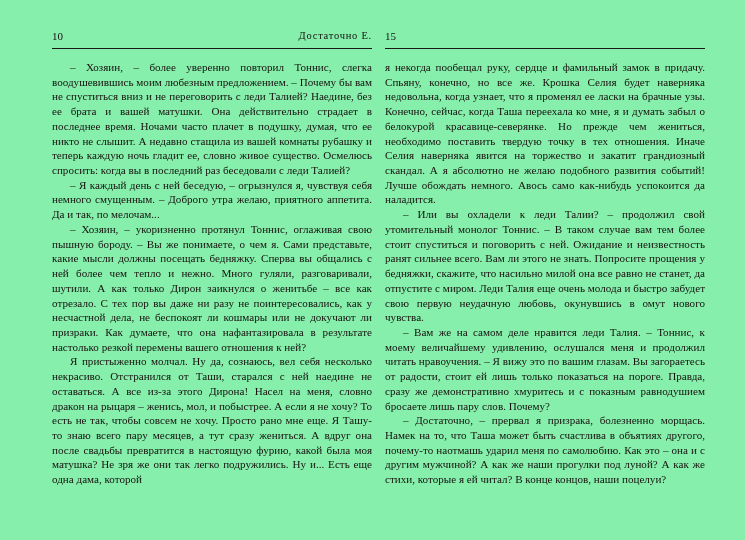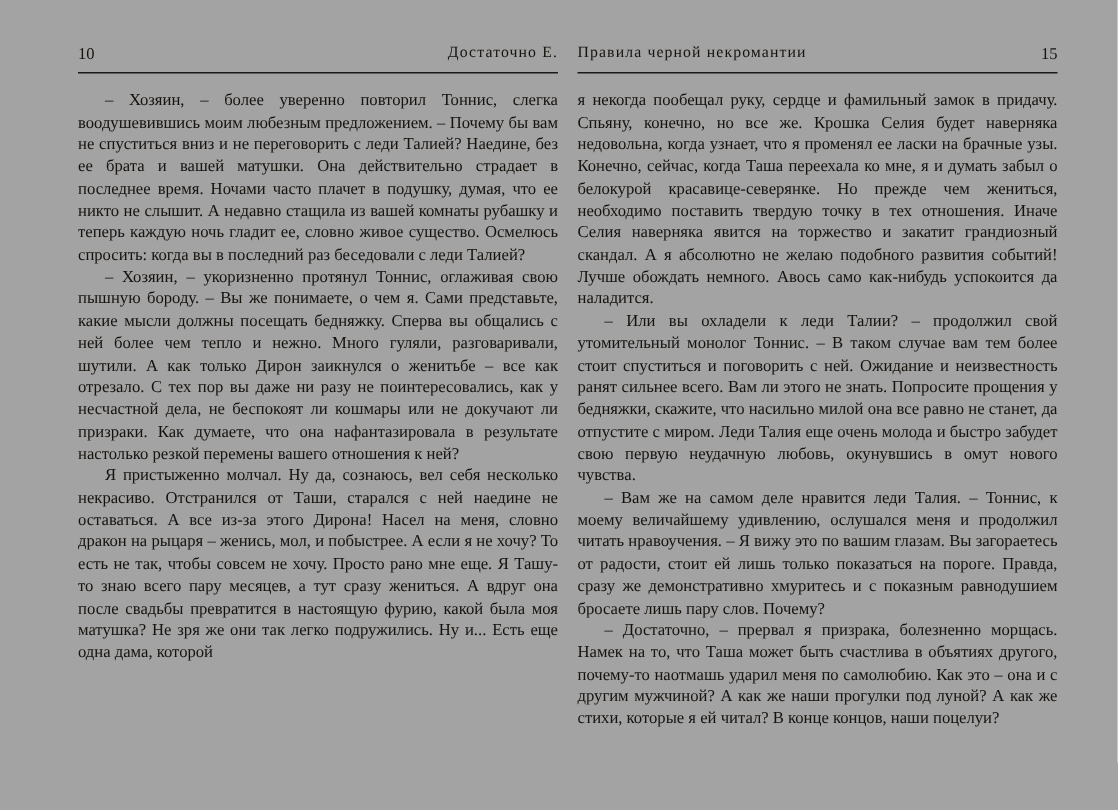--- a/index.html
+++ b/index.html
@@ -12,21 +12,21 @@
     width: 745px;
     height: 540px;
     overflow: hidden;
     font-family: "Liberation Serif", "DejaVu Serif", serif;
     color: #13110f;
   }
   .spread {
     position: relative;
     width: 745px;
     height: 540px;
-    background: #a3a3a3;
+    background: #86efac;
     display: flex;
     justify-content: space-between;
   }
   .page {
     position: relative;
     width: 320px;
     box-sizing: content-box;
   }
   .page-left  { margin-left: 52px; }
   .page-right { margin-right: 40px; }
@@ -89,29 +89,29 @@
   <div class="page page-left">
 
     <div class="running-head">
       <span class="folio">10</span>
       <span class="title-text">Достаточно Е.</span>
     </div>
     <div class="head-rule"></div>
 
     <div class="body-text">
       <p>– Хозяин, – более уверенно повторил Тоннис, слегка воодушевившись моим любезным предложением. – Почему бы вам не спуститься вниз и не переговорить с леди Талией? Наедине, без ее брата и вашей матушки. Она действительно страдает в последнее время. Ночами часто плачет в подушку, думая, что ее никто не слышит. А недавно стащила из вашей комнаты рубашку и теперь каждую ночь гладит ее, словно живое существо. Осмелюсь спросить: когда вы в последний раз беседовали с леди Талией?</p>
+      <p>– Я каждый день с ней беседую, – огрызнулся я, чувствуя себя немного смущенным. – Доброго утра желаю, приятного аппетита. Да и так, по мелочам...</p>
       <p>– Хозяин, – укоризненно протянул Тоннис, оглаживая свою пышную бороду. – Вы же понимаете, о чем я. Сами представьте, какие мысли должны посещать бедняжку. Сперва вы общались с ней более чем тепло и нежно. Много гуляли, разговаривали, шутили. А как только Дирон заикнулся о женитьбе – все как отрезало. С тех пор вы даже ни разу не поинтересовались, как у несчастной дела, не беспокоят ли кошмары или не докучают ли призраки. Как думаете, что она нафантазировала в результате настолько резкой перемены вашего отношения к ней?</p>
       <p>Я пристыженно молчал. Ну да, сознаюсь, вел себя несколько некрасиво. Отстранился от Таши, старался с ней наедине не оставаться. А все из-за этого Дирона! Насел на меня, словно дракон на рыцаря – женись, мол, и побыстрее. А если я не хочу? То есть не так, чтобы совсем не хочу. Просто рано мне еще. Я Ташу-то знаю всего пару месяцев, а тут сразу жениться. А вдруг она после свадьбы превратится в настоящую фурию, какой была моя матушка? Не зря же они так легко подружились. Ну и... Есть еще одна дама, которой</p>
     </div>
   </div>
 
   <div class="page page-right">
 
     <div class="running-head">
-      <span class="title-text">Правила черной некромантии</span>
       <span class="folio">15</span>
     </div>
     <div class="head-rule"></div>
 
     <div class="body-text">
       <p class="cont">я некогда пообещал руку, сердце и фамильный замок в придачу. Спьяну, конечно, но все же. Крошка Селия будет наверняка недовольна, когда узнает, что я променял ее ласки на брачные узы. Конечно, сейчас, когда Таша переехала ко мне, я и думать забыл о белокурой красавице-северянке. Но прежде чем жениться, необходимо поставить твердую точку в тех отношения. Иначе Селия наверняка явится на торжество и закатит грандиозный скандал. А я абсолютно не желаю подобного развития событий! Лучше обождать немного. Авось само как-нибудь успокоится да наладится.</p>
       <p>– Или вы охладели к леди Талии? – продолжил свой утомительный монолог Тоннис. – В таком случае вам тем более стоит спуститься и поговорить с ней. Ожидание и неизвестность ранят сильнее всего. Вам ли этого не знать. Попросите прощения у бедняжки, скажите, что насильно милой она все равно не станет, да отпустите с миром. Леди Талия еще очень молода и быстро забудет свою первую неудачную любовь, окунувшись в омут нового чувства.</p>
       <p>– Вам же на самом деле нравится леди Талия. – Тоннис, к моему величайшему удивлению, ослушался меня и продолжил читать нравоучения. – Я вижу это по вашим глазам. Вы загораетесь от радости, стоит ей лишь только показаться на пороге. Правда, сразу же демонстративно хмуритесь и с показным равнодушием бросаете лишь пару слов. Почему?</p>
       <p>– Достаточно, – прервал я призрака, болезненно морщась. Намек на то, что Таша может быть счастлива в объятиях другого, почему-то наотмашь ударил меня по самолюбию. Как это – она и с другим мужчиной? А как же наши прогулки под луной? А как же стихи, которые я ей читал? В конце концов, наши поцелуи?</p>
     </div>

